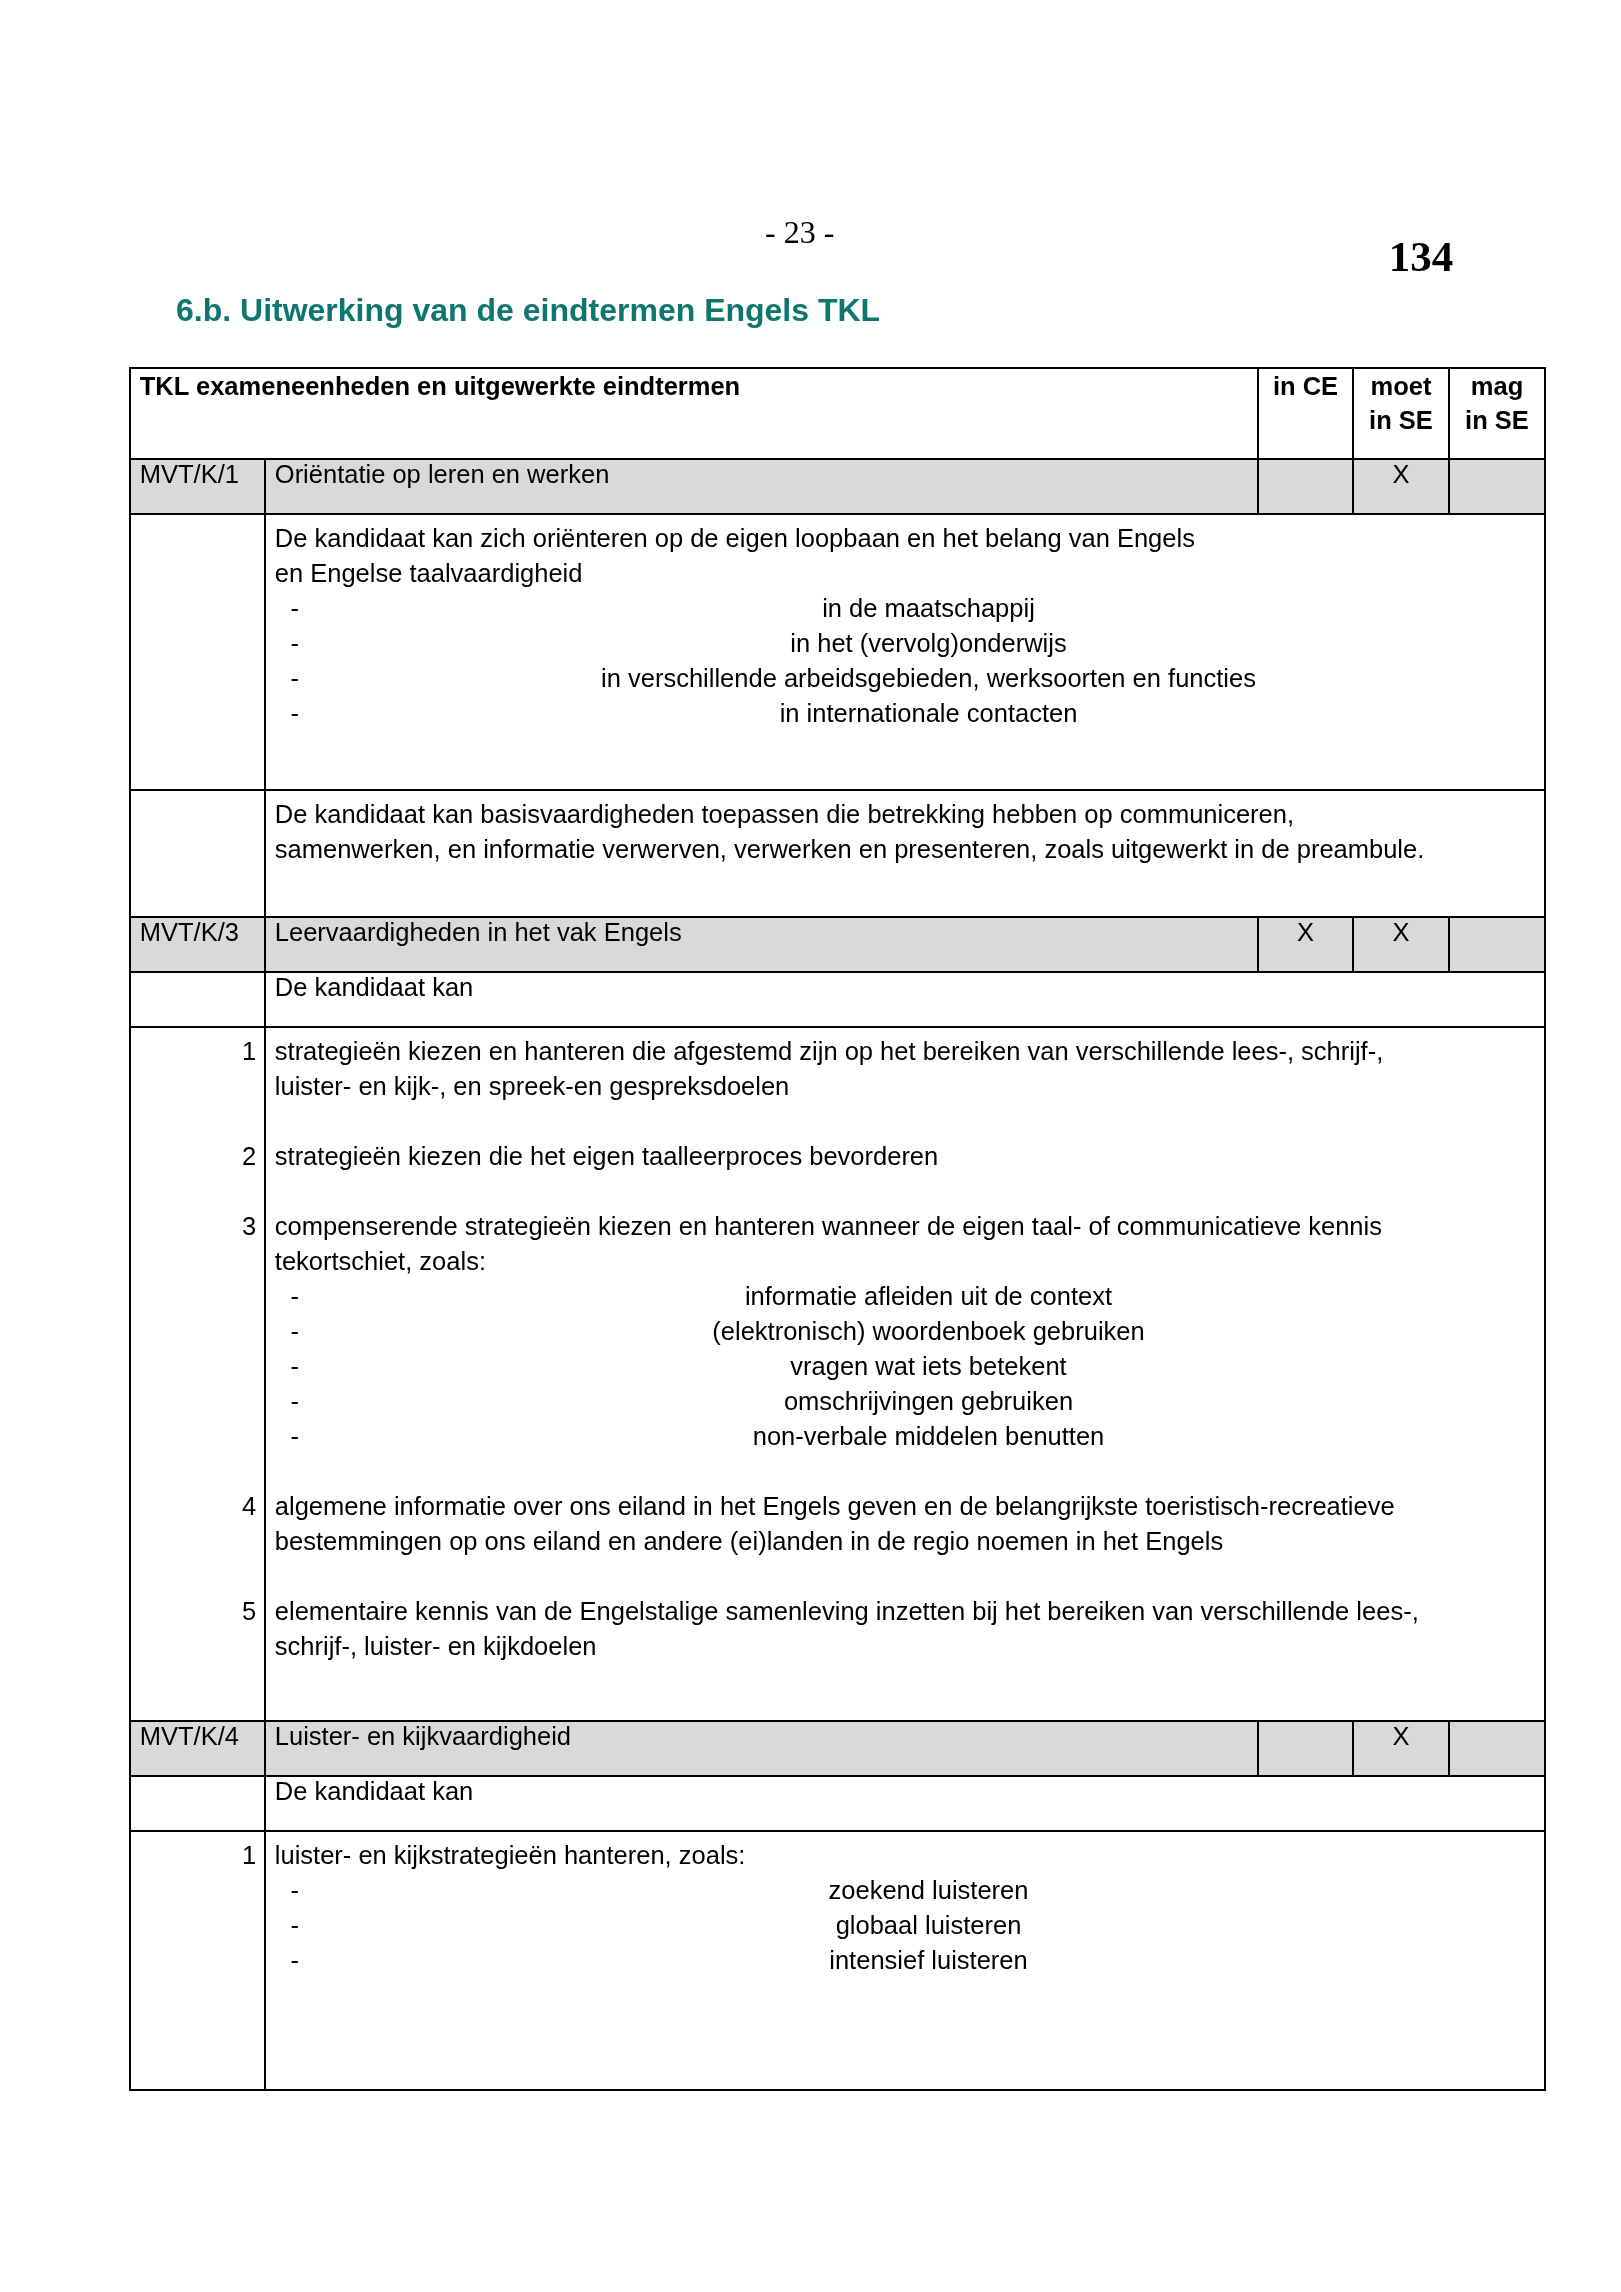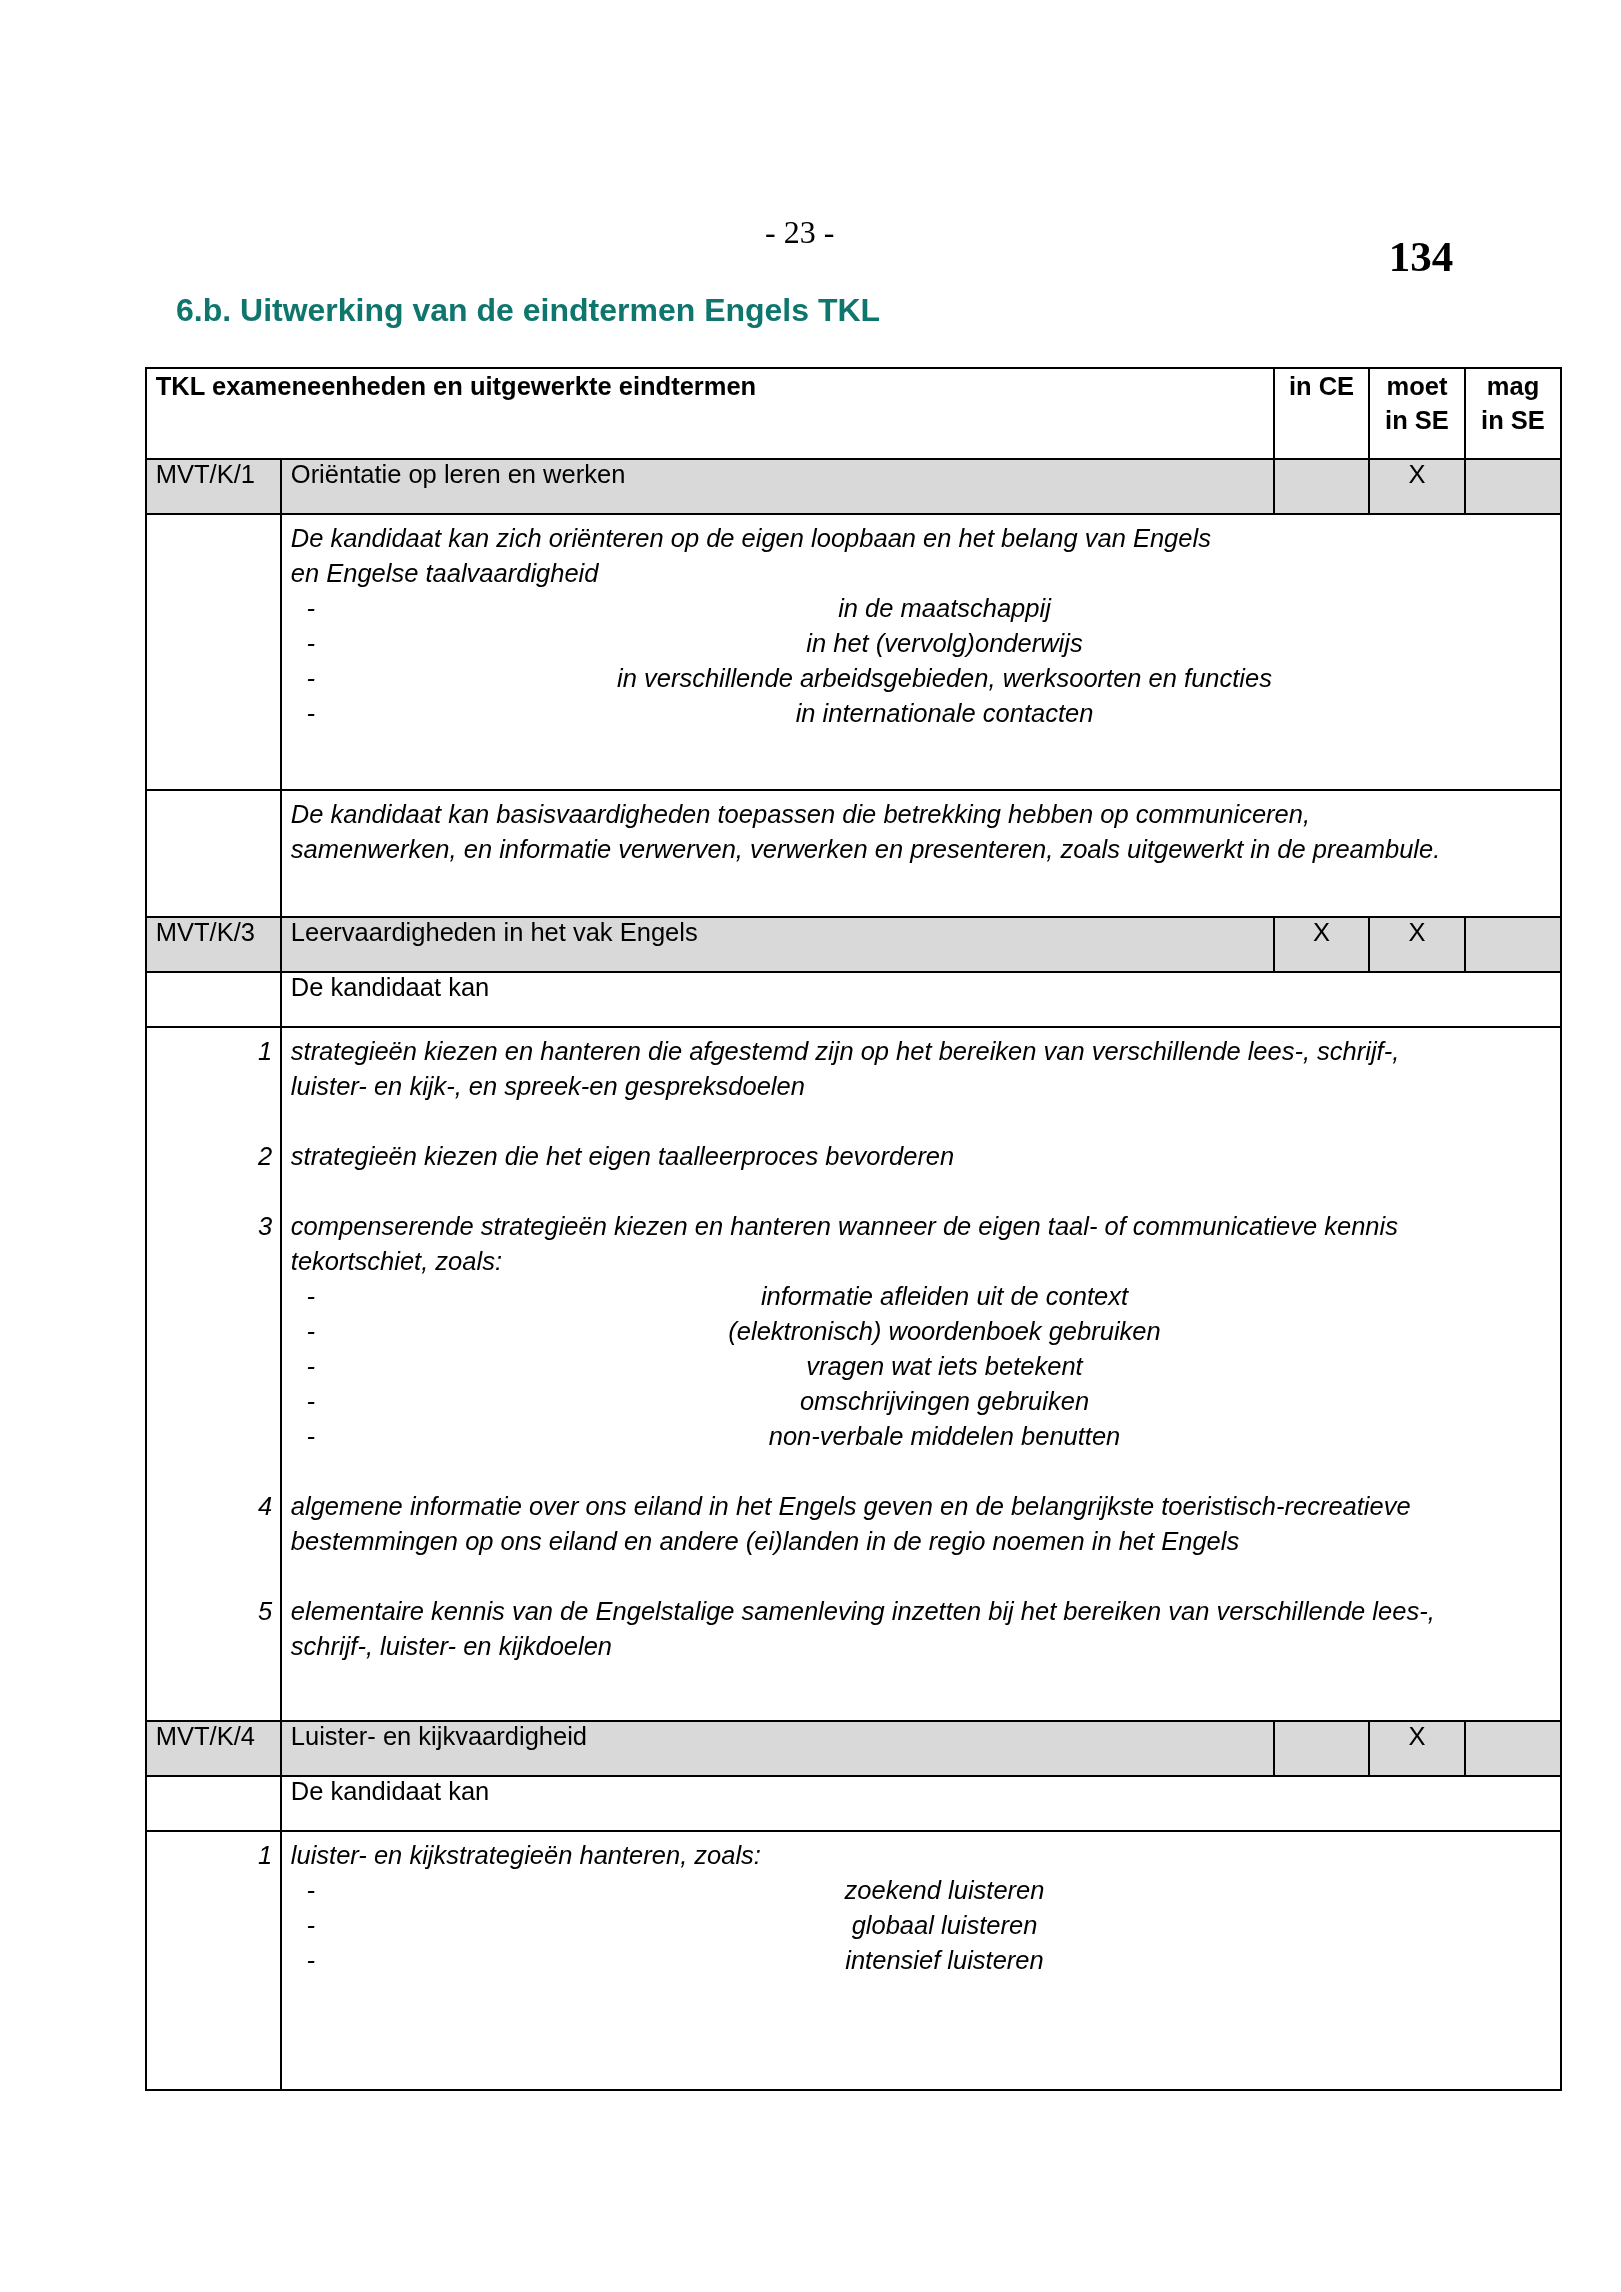--- a/index.html
+++ b/index.html
@@ -5,37 +5,37 @@
   html, body { margin: 0; padding: 0; background: #ffffff; }
   body { width: 1621px; height: 2293px; position: relative; overflow: hidden;
          font-family: "Liberation Sans", sans-serif; color: #000; }
   .page-num { position: absolute; top: 214px; left: 765px; width: 98px; 
               font-family: "Liberation Serif", serif; font-size: 32px; }
   .doc-num { position: absolute; top: 200px; left: 1372px; width: 98px; text-align: center;
              font-family: "Liberation Serif", serif; font-weight: bold; font-size: 43px; margin-top: 32px; }
   .section-title { position: absolute; top: 292px; left: 176px; font-size: 32px; font-weight: bold;
                    color: #0f766e; white-space: nowrap; }
   table.et { position: absolute; top: 367px; left: 129px; width: 1415px; border-collapse: collapse;
-             font-size: 25.5px; table-layout: fixed; margin-left: 16px; }
+             font-size: 25.5px; table-layout: fixed; }
   table.et td, table.et th { border: 2px solid #000; padding: 0 8.8px; vertical-align: top; }
   table.et .outer-l { border-left: 2.9px solid #000; }
   table.et .outer-r { border-right: 2.9px solid #000; }
   .hdr th { height: 89px; font-weight: bold; text-align: center; vertical-align: middle; line-height: 34px;
             border-top: 2.9px solid #000; border-bottom: 2.9px solid #000; }
   .hdr th.main { text-align: left; }
   .unit td { background: #d9d9d9; height: 53px; vertical-align: middle; border-bottom: 2.9px solid #000; }
   .unit td.x { text-align: center; }
   .body td { line-height: 35px; }
   .intro td { height: 53px; vertical-align: middle; border-bottom: 2.9px solid #000; }
   .items td.num { text-align: right; padding-right: 7.8px; }
   .sub { list-style: none; margin: 0; padding: 0; }
   .sub li { padding-left: 47px; position: relative; text-align: center; }
   .sub li::before { content: "-"; position: absolute; left: 15.7px; }
   .last td { border-bottom: 4.9px solid #000; }
-  .text-block { padding-top: 5.9px; font-style: italic; }
+  .text-block { padding-top: 5.9px; }
 </style>
 </head>
 <body>
 
 <div class="page-num">- 23 -</div>
 <div class="doc-num">134</div>
 <div class="section-title">6.b. Uitwerking van de eindtermen Engels TKL</div>
 
 <table class="et">
   <colgroup>

